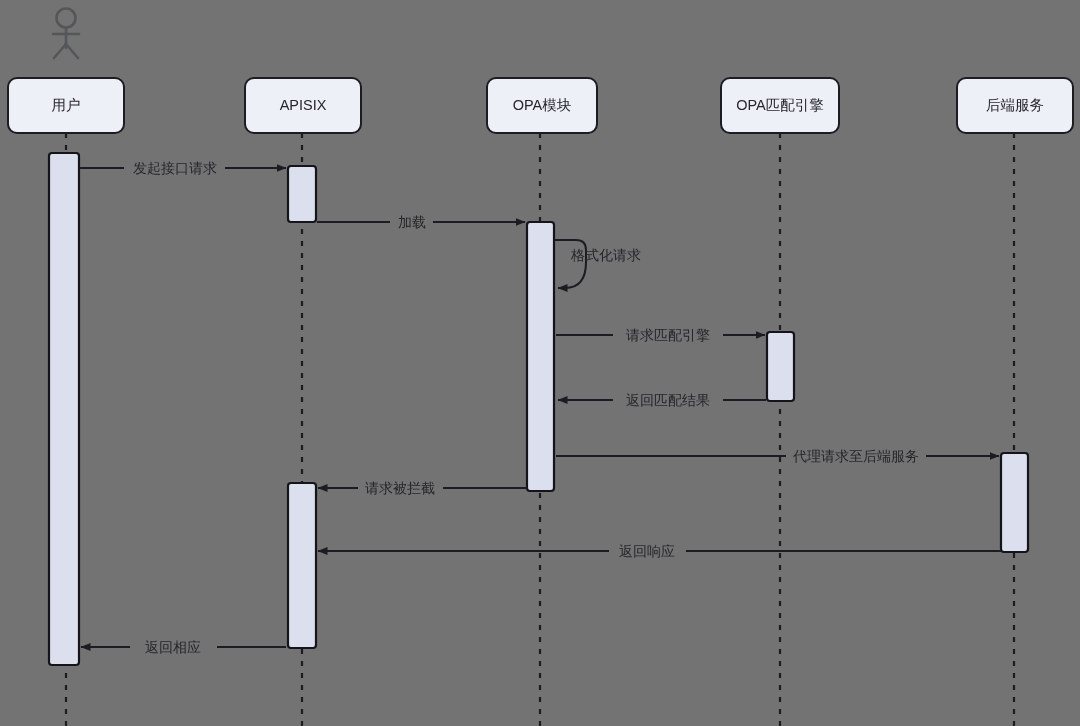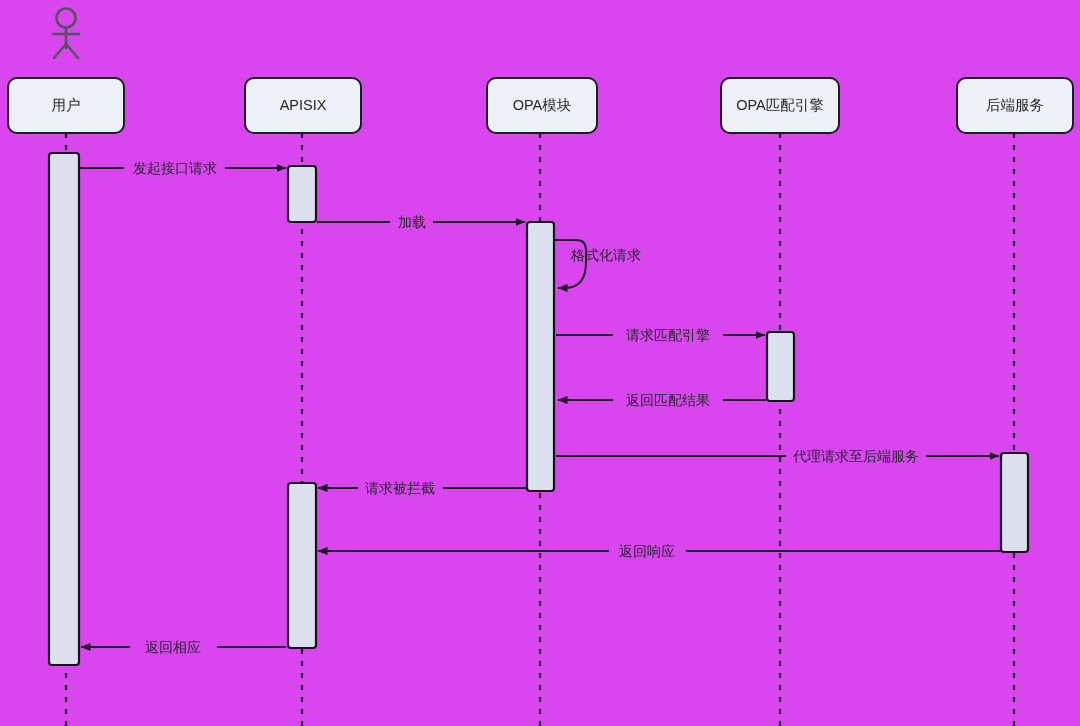--- a/index.html
+++ b/index.html
@@ -7,21 +7,21 @@
     padding: 0;
     background: #ffffff;
   }
   body {
     font-family: "Liberation Sans", "DejaVu Sans", sans-serif;
   }
   #stage {
     position: relative;
     width: 1080px;
     height: 726px;
-    background: #d946ef;
+    background: #737373;
     overflow: hidden;
   }
   #diagram-svg {
     position: absolute;
     left: 0;
     top: 0;
   }
   .lifeline-box {
     fill: #eef0f8;
     stroke: #1c1c22;

